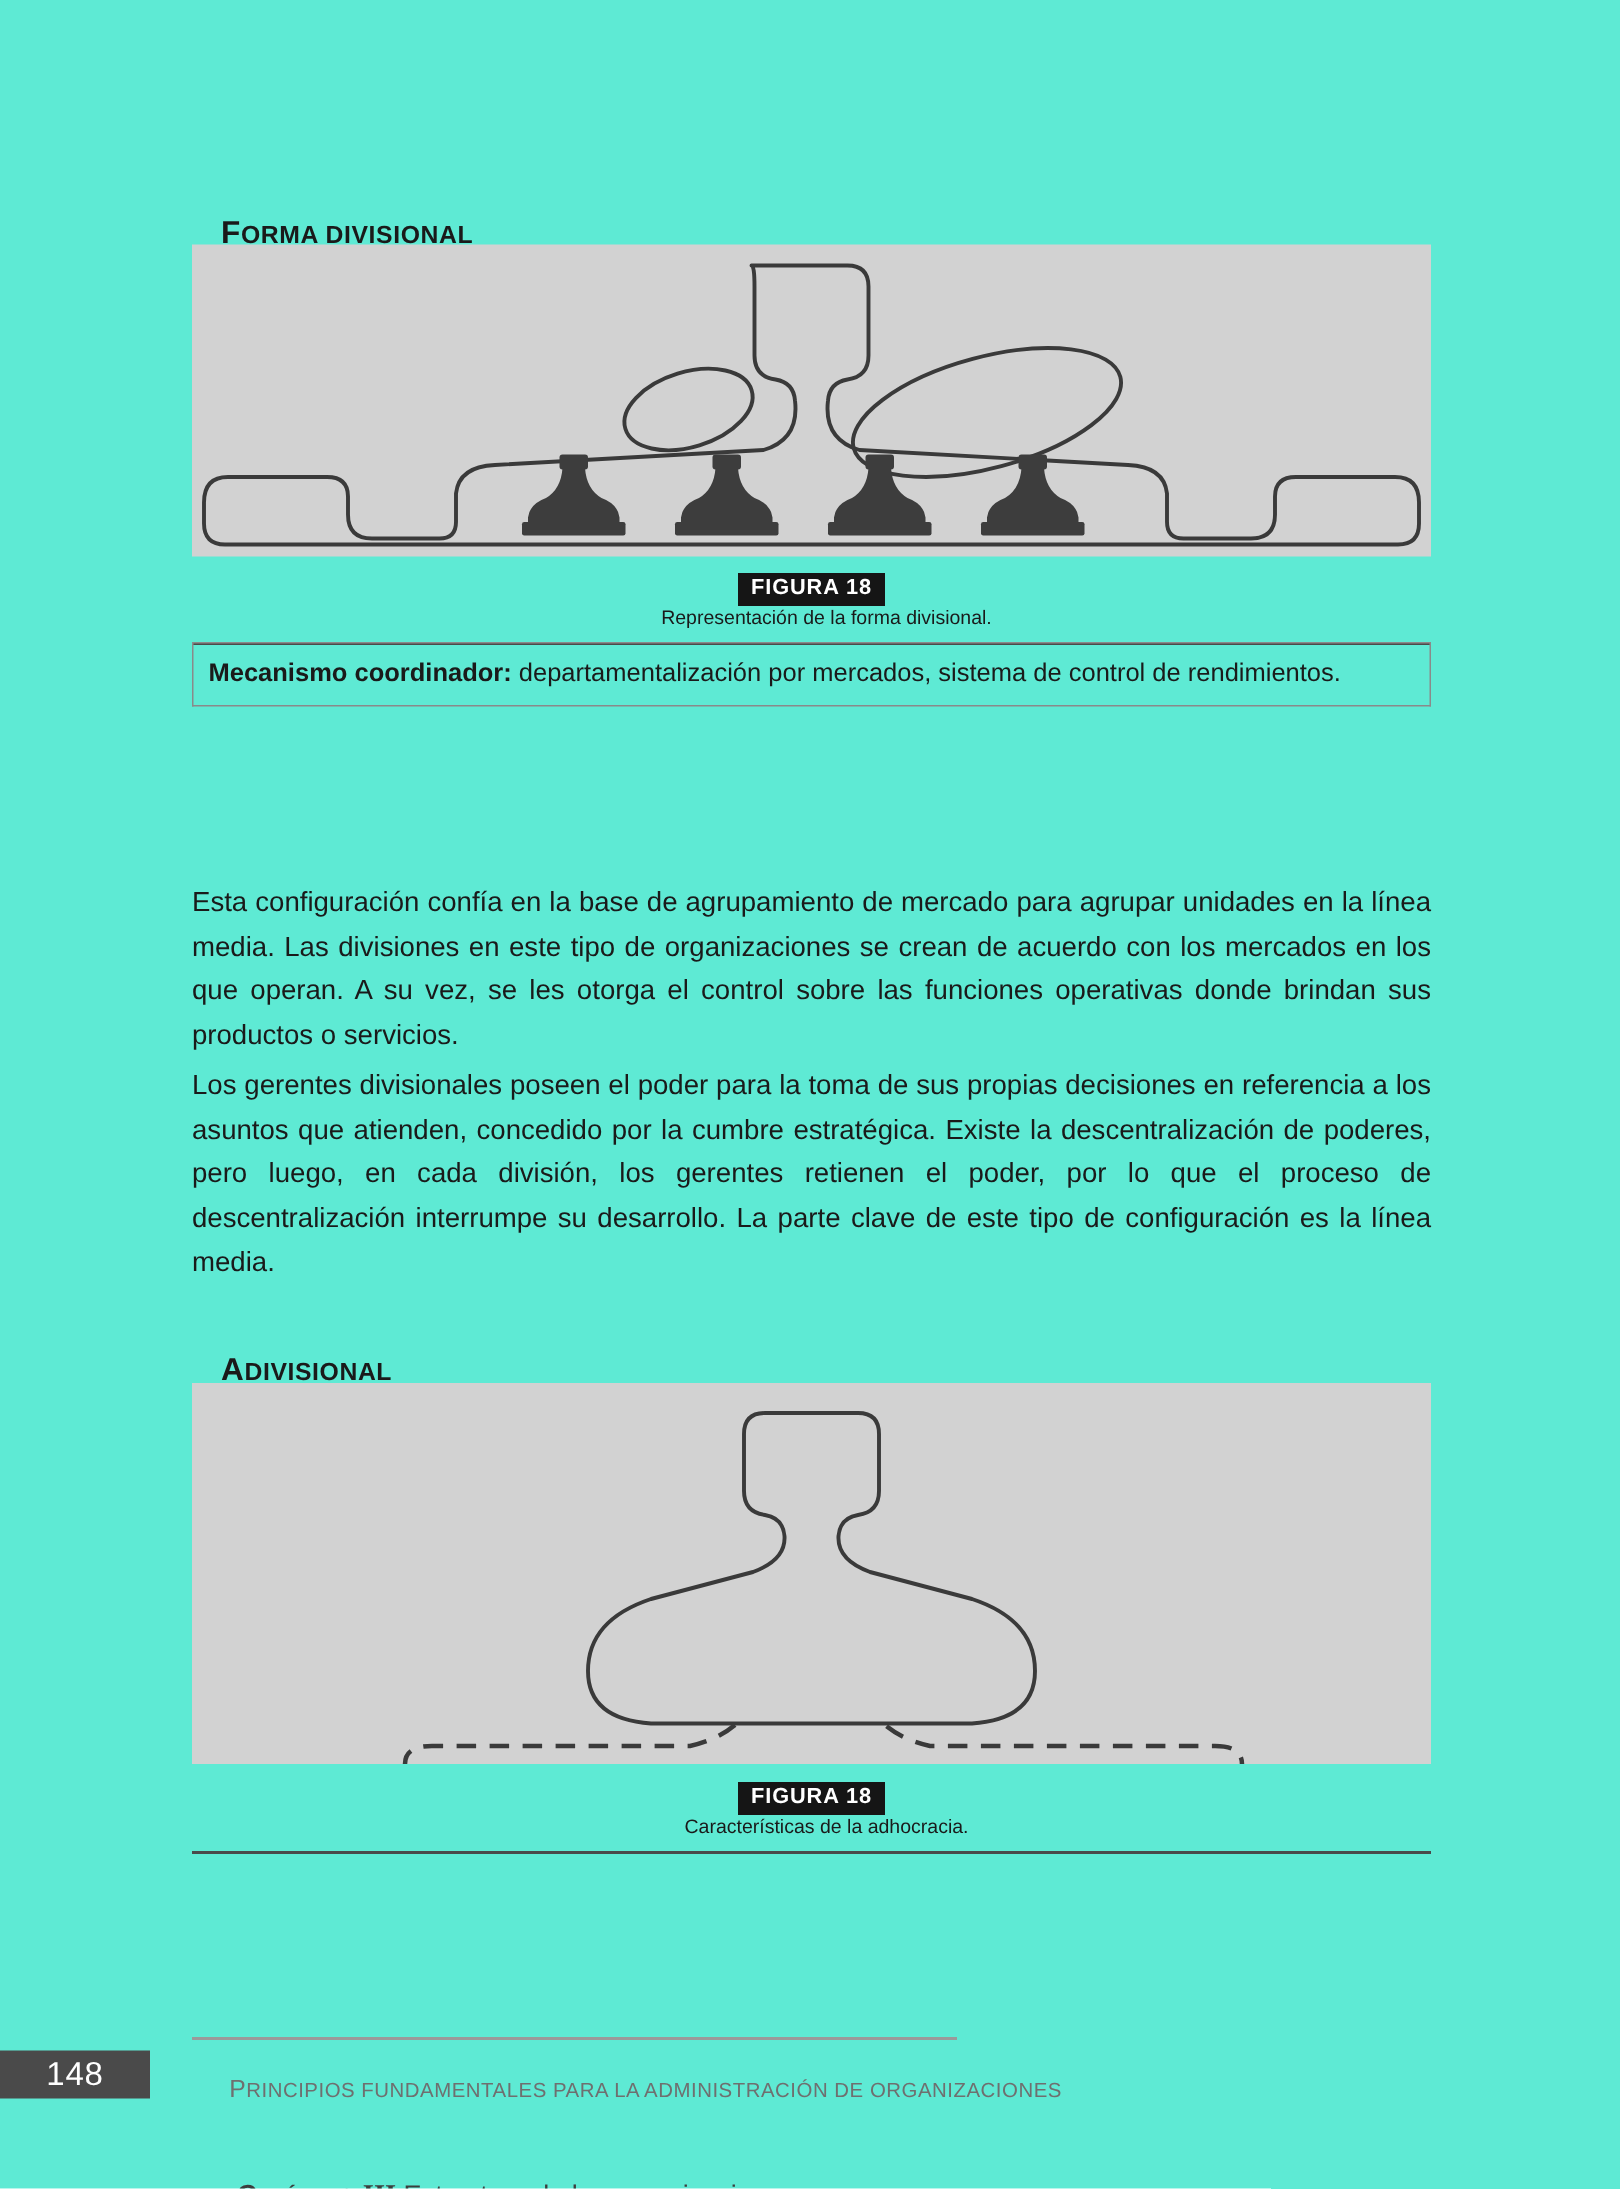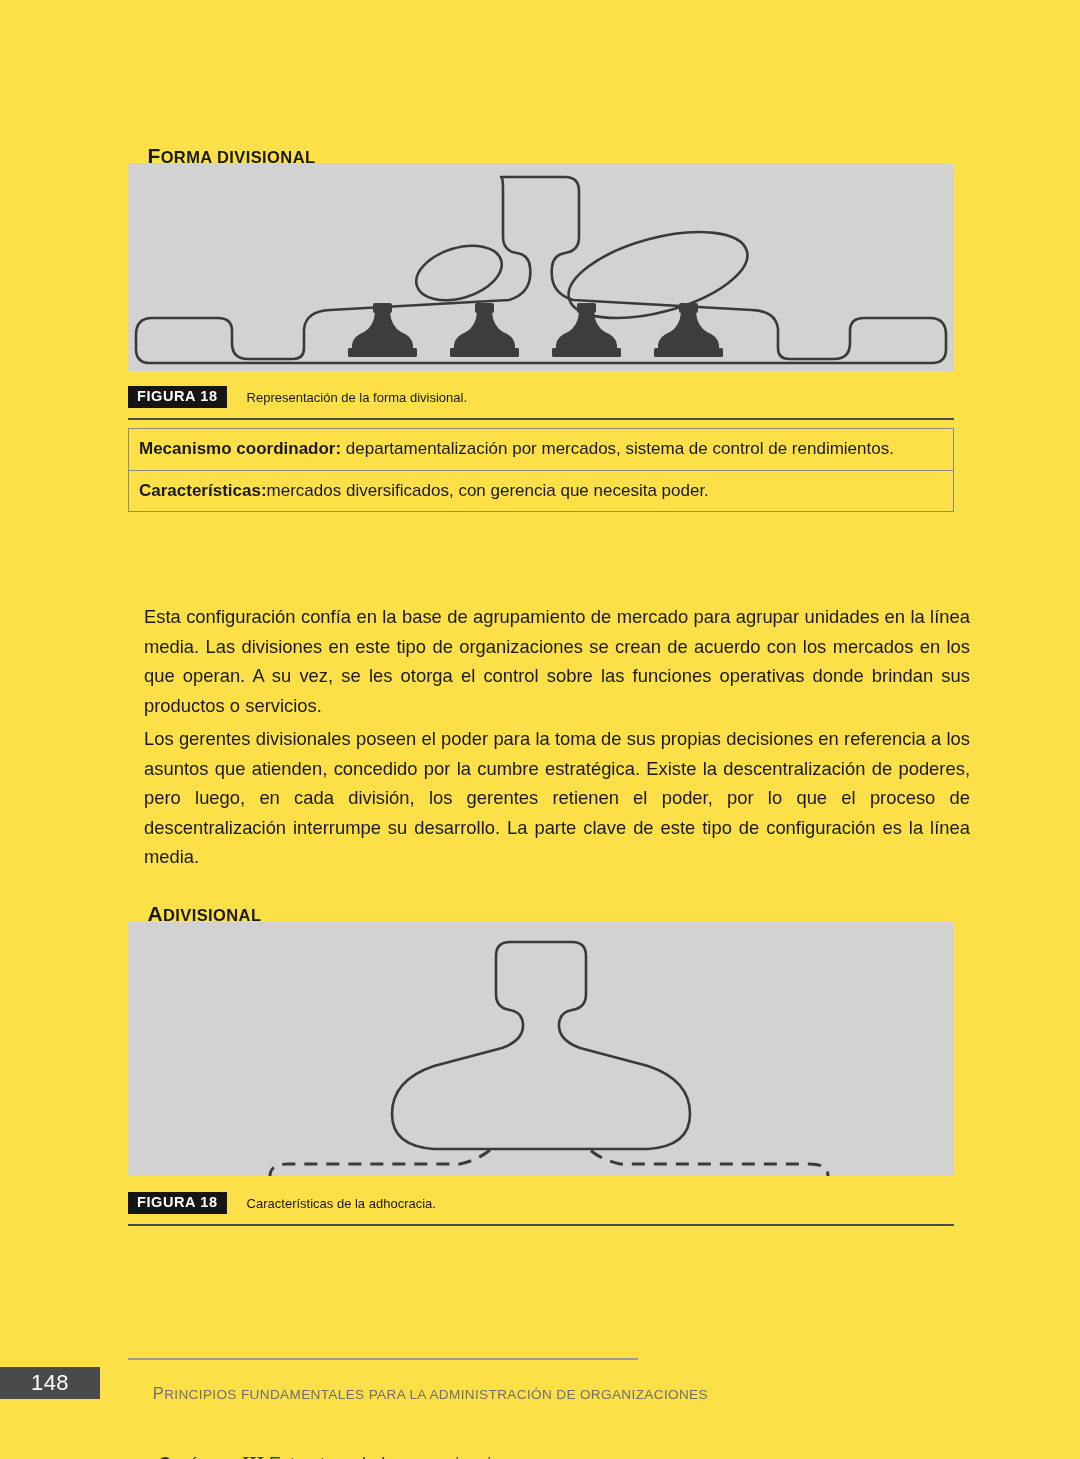--- a/index.html
+++ b/index.html
@@ -12,21 +12,21 @@
     height: 1459px;
     position: relative;
     font-family: "Liberation Sans", sans-serif;
     color: #1a1a1a;
     overflow: hidden;
   }
 
   .page {
     position: absolute;
     inset: 0;
-    background: #fde047;
+    background: #5eead4;
   }
 
   
   .section-heading {
     font-weight: bold;
     color: #1a1a1a;
     letter-spacing: 0.4px;
     white-space: pre;
   }
   .section-heading .cap {
@@ -51,21 +51,22 @@
   .figure-image svg { display: block; width: 100%; height: 100%; }
 
   .figure-caption {
     position: absolute;
     left: 128px;
     width: 826px;
     height: 30px;
     display: flex;
     align-items: center;
     border-bottom: 2px solid #4a4a4a;
-    padding-bottom: 6px;
+    padding-bottom: 16px;
+    flex-direction: column;
   }
   #figure-18-caption { top: 382px; }
   #figure-19-caption { top: 1188px; }
 
   .figure-badge {
     display: inline-block;
     background: #151515;
     color: #ffffff;
     font-weight: bold;
     font-size: 14.5px;
@@ -101,21 +102,21 @@
   
   .body-paragraph {
     position: absolute;
     left: 128px;
     width: 826px;
     font-size: 18.4px;
     line-height: 29.5px;
     text-align: justify;
     text-justify: inter-word;
     color: #1a1a1a;
-    margin: 16px;
+    margin: 0;
   }
   #paragraph-1 { top: 586px; }
   #paragraph-2 { top: 708px; }
 
   
   #page-number-box {
     position: absolute;
     left: 0;
     top: 1367px;
     width: 100px;
@@ -252,23 +253,20 @@
   <div class="figure-caption" id="figure-18-caption">
     <span class="figure-badge">FIGURA 18</span>
     <span class="figure-caption-text">Representación de la forma divisional.</span>
   </div>
 
   <table id="attributes-table">
     <tbody>
       <tr>
         <td><b>Mecanismo coordinador:</b><span> departamentalización por mercados, sistema de control de rendimientos.</span></td>
       </tr>
-      <tr>
-        <td><b>Características:</b><span>mercados diversificados, con gerencia que necesita poder.</span></td>
-      </tr>
     </tbody>
   </table>
 
   <p class="body-paragraph" id="paragraph-1">Esta configuración confía en la base de agrupamiento de mercado para agrupar unidades en la línea media. Las divisiones en este tipo de organizaciones se crean de acuerdo con los mercados en los que operan. A su vez, se les otorga el control sobre las funciones operativas donde brindan sus productos o servicios.</p>
   <p class="body-paragraph" id="paragraph-2">Los gerentes divisionales poseen el poder para la toma de sus propias decisiones en referencia a los asuntos que atienden, concedido por la cumbre estratégica. Existe la descentralización de poderes, pero luego, en cada división, los gerentes retienen el poder, por lo que el proceso de descentralización interrumpe su desarrollo. La parte clave de este tipo de configuración es la línea media.</p>
 
   <div class="section-heading" id="heading-adhocracia">
     <span class="cap">A</span><span class="rest">DIVISIONAL</span>
   </div>
 

